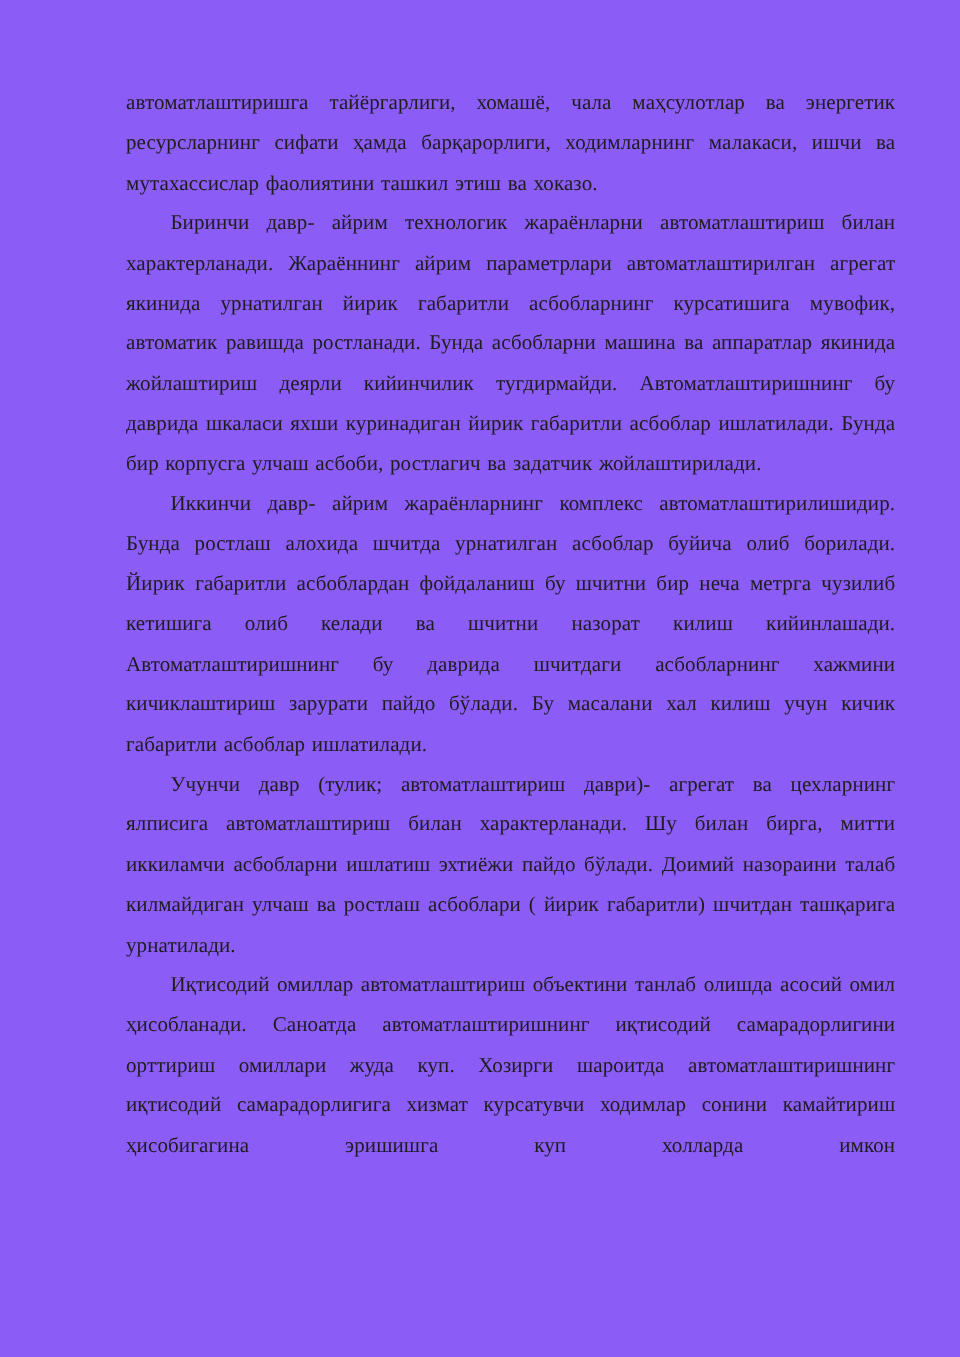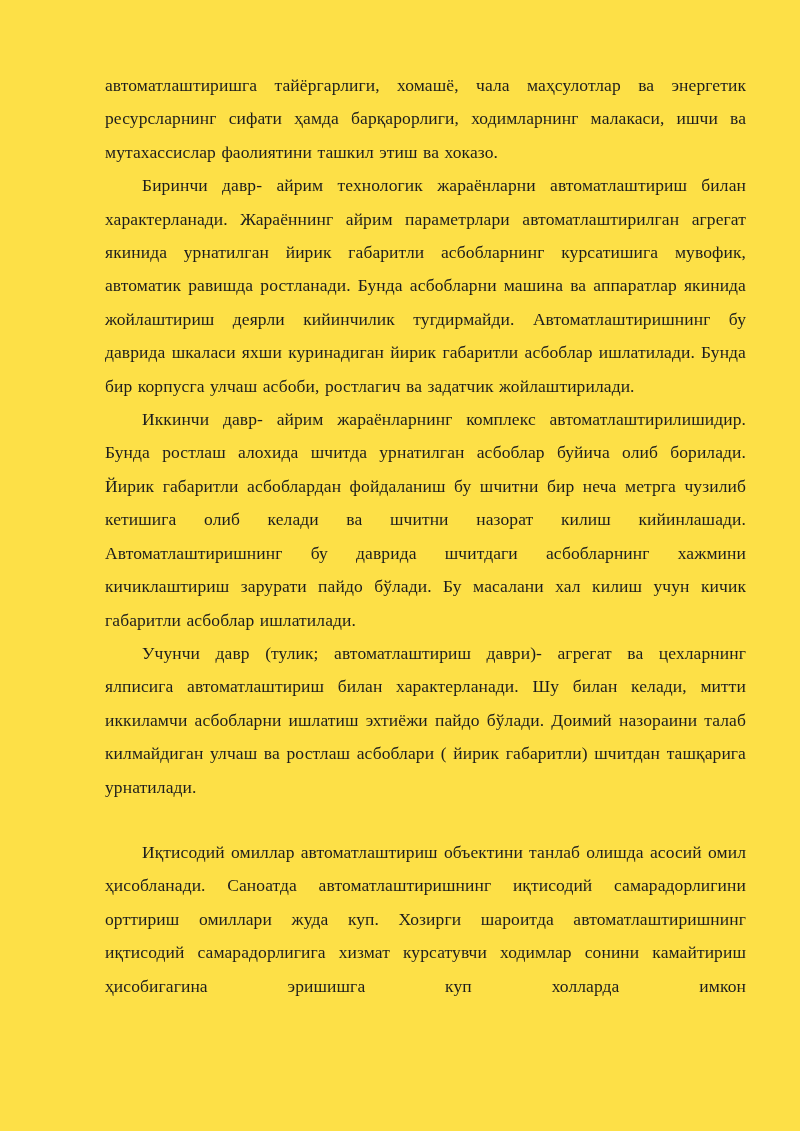--- a/index.html
+++ b/index.html
@@ -4,21 +4,21 @@
 <style>
   html, body {
     margin: 0;
     padding: 0;
     background: #ffffff;
   }
   .page {
     position: relative;
     width: 800px;
     height: 1131px;
-    background: #fde047;
+    background: #8b5cf6;
     overflow: hidden;
     font-family: "Liberation Serif", "DejaVu Serif", serif;
   }
   .text-column {
     position: absolute;
     left: 105px;
     top: 69px;
     width: 641px;
     color: #1d1d1d;
     font-size: 17.5px;
@@ -32,27 +32,26 @@
     margin: 0;
     padding: 0;
     text-indent: 37px;
   }
   .text-column p.p-no-indent {
     text-indent: 0;
   }
   
   .text-column p.p-continues {
     text-align-last: justify;
-    margin-top: 32px;
   }
 </style>
 </head>
 <body>
 
 <div class="page">
   <div class="text-column">
     <p class="p-no-indent">автоматлаштиришга тайёргарлиги, хомашё, чала маҳсулотлар ва энергетик ресурсларнинг сифати ҳамда барқарорлиги, ходимларнинг малакаси, ишчи ва мутахассислар фаолиятини ташкил этиш ва хоказо.</p>
     <p>Биринчи давр- айрим технологик жараёнларни автоматлаштириш билан характерланади. Жараённинг айрим параметрлари автоматлаштирилган агрегат якинида урнатилган йирик габаритли асбобларнинг курсатишига мувофик, автоматик равишда ростланади. Бунда асбобларни машина ва аппаратлар якинида жойлаштириш деярли кийинчилик тугдирмайди. Автоматлаштиришнинг бу даврида шкаласи яхши куринадиган йирик габаритли асбоблар ишлатилади. Бунда бир корпусга улчаш асбоби, ростлагич ва задатчик жойлаштирилади.</p>
     <p>Иккинчи давр- айрим жараёнларнинг комплекс автоматлаштирилишидир. Бунда ростлаш алохида шчитда урнатилган асбоблар буйича олиб борилади. Йирик габаритли асбоблардан фойдаланиш бу шчитни бир неча метрга чузилиб кетишига олиб келади ва шчитни назорат килиш кийинлашади. Автоматлаштиришнинг бу даврида шчитдаги асбобларнинг хажмини кичиклаштириш зарурати пайдо бўлади. Бу масалани хал килиш учун кичик габаритли асбоблар ишлатилади.</p>
-    <p>Учунчи давр (тулик; автоматлаштириш даври)- агрегат ва цехларнинг ялписига автоматлаштириш билан характерланади. Шу билан келади, митти иккиламчи асбобларни ишлатиш эхтиёжи пайдо бўлади. Доимий назораини талаб килмайдиган улчаш ва ростлаш асбоблари ( йирик габаритли) шчитдан ташқарига урнатилади.</p>
+    <p>Учунчи давр (тулик; автоматлаштириш даври)- агрегат ва цехларнинг ялписига автоматлаштириш билан характерланади. Шу билан бирга, митти иккиламчи асбобларни ишлатиш эхтиёжи пайдо бўлади. Доимий назораини талаб килмайдиган улчаш ва ростлаш асбоблари ( йирик габаритли) шчитдан ташқарига урнатилади.</p>
     <p class="p-continues">Иқтисодий омиллар автоматлаштириш объектини танлаб олишда асосий омил ҳисобланади. Саноатда автоматлаштиришнинг иқтисодий самарадорлигини орттириш омиллари жуда куп. Хозирги шароитда автоматлаштиришнинг иқтисодий самарадорлигига хизмат курсатувчи ходимлар сонини камайтириш ҳисобигагина эришишга куп холларда имкон</p>
   </div>
 </div>
 
 </body></html>

